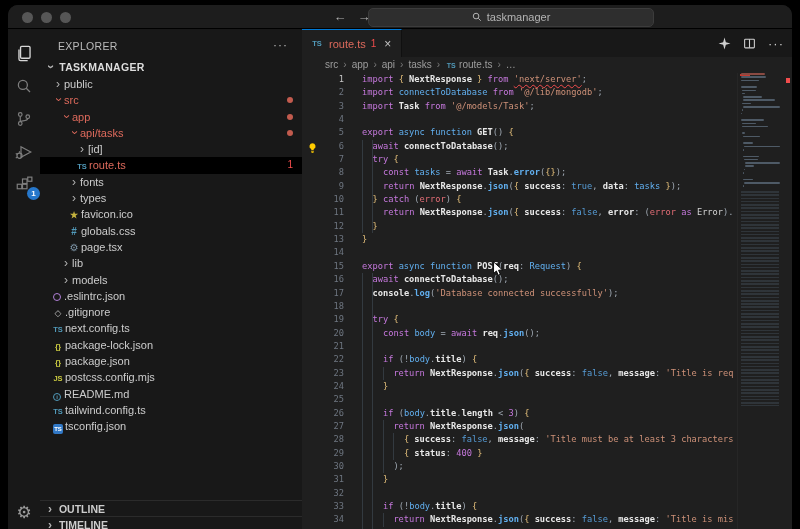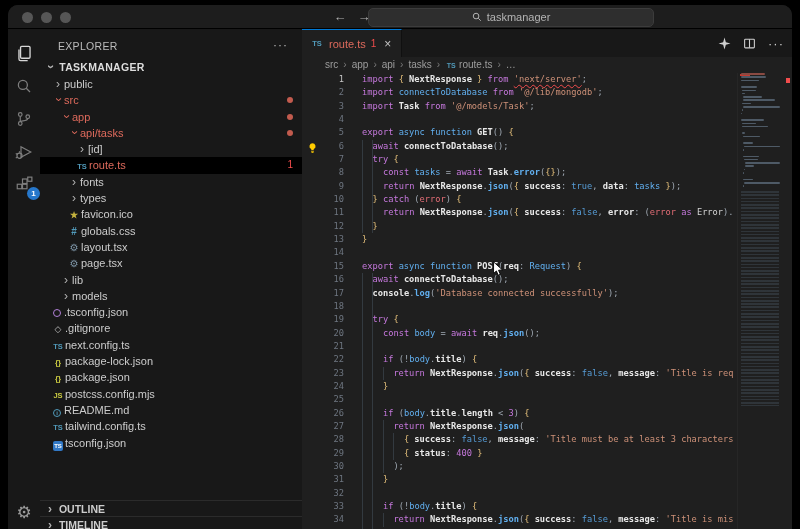--- a/index.html
+++ b/index.html
@@ -178,25 +178,24 @@
         <div class="trow" style="padding-left: 12px;"><span class="chev">›</span><span>public</span></div>
         <div class="trow red" style="padding-left: 12px;"><span class="chev exp">›</span><span>src</span><span class="t-dot"></span></div>
         <div class="trow red" style="padding-left: 20px;"><span class="chev exp">›</span><span>app</span><span class="t-dot"></span></div>
         <div class="trow red" style="padding-left: 28px;"><span class="chev exp">›</span><span>api/tasks</span><span class="t-dot"></span></div>
         <div class="trow" style="padding-left: 36px;"><span class="chev">›</span><span>[id]</span></div>
         <div class="trow sel red" style="padding-left: 36px;"><span class="fi fi-ts">TS</span><span>route.ts</span><span class="t-badge">1</span></div>
         <div class="trow" style="padding-left: 28px;"><span class="chev">›</span><span>fonts</span></div>
         <div class="trow" style="padding-left: 28px;"><span class="chev">›</span><span>types</span></div>
         <div class="trow" style="padding-left: 28px;"><span class="fi fi-star">★</span><span>favicon.ico</span></div>
         <div class="trow" style="padding-left: 28px;"><span class="fi fi-css">#</span><span>globals.css</span></div>
-        <div class="trow" style="padding-left: 28px;"><span class="fi fi-react">⚙</span><span>layout.tsx</span></div>
         <div class="trow" style="padding-left: 28px;"><span class="fi fi-react">⚙</span><span>page.tsx</span></div>
         <div class="trow" style="padding-left: 20px;"><span class="chev">›</span><span>lib</span></div>
         <div class="trow" style="padding-left: 20px;"><span class="chev">›</span><span>models</span></div>
-        <div class="trow" style="padding-left: 12px;"><span class="ring purple"></span><span>.tsconfig.json</span></div>
+        <div class="trow" style="padding-left: 12px;"><span class="ring purple"></span><span>.eslintrc.json</span></div>
         <div class="trow" style="padding-left: 12px;"><span class="fi fi-git">◇</span><span>.gitignore</span></div>
         <div class="trow" style="padding-left: 12px;"><span class="fi fi-ts">TS</span><span>next.config.ts</span></div>
         <div class="trow" style="padding-left: 12px;"><span class="fi fi-json">{}</span><span>package-lock.json</span></div>
         <div class="trow" style="padding-left: 12px;"><span class="fi fi-json">{}</span><span>package.json</span></div>
         <div class="trow" style="padding-left: 12px;"><span class="fi fi-js">JS</span><span>postcss.config.mjs</span></div>
         <div class="trow" style="padding-left: 12px;"><span class="ring blue">i</span><span>README.md</span></div>
         <div class="trow" style="padding-left: 12px;"><span class="fi fi-ts">TS</span><span>tailwind.config.ts</span></div>
         <div class="trow" style="padding-left: 12px;"><span class="fi fi-tsbox">TS</span><span>tsconfig.json</span></div>
       </div>
     <div class="sb-section" style="bottom:13px">

